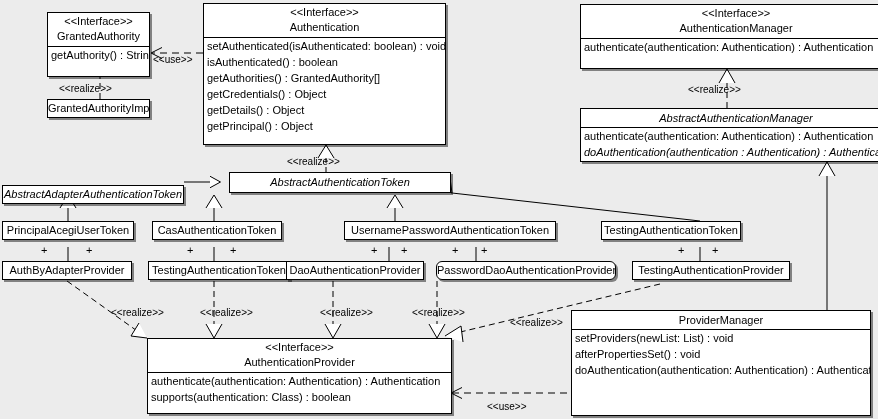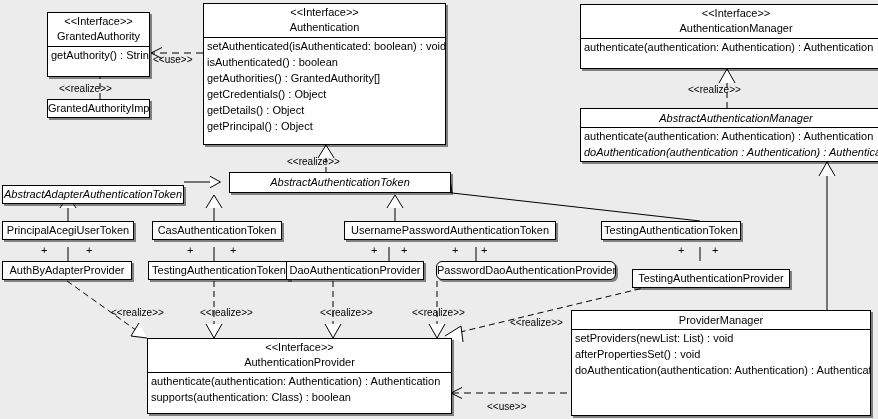--- a/index.html
+++ b/index.html
@@ -268,21 +268,21 @@
   <div class="plus" style="left:712px;top:245px;">+</div>
 
   <div class="simple-box" style="left:2px;top:261px;width:130px;height:19px;">AuthByAdapterProvider</div>
 
   <div class="simple-box" style="left:148px;top:261px;width:142px;height:19px;">TestingAuthenticationToken</div>
 
   <div class="simple-box" style="left:286px;top:261px;width:138px;height:19px;">DaoAuthenticationProvider</div>
 
   <div class="simple-box" style="left:436px;top:261px;width:180px;height:19px;border-radius:6px;">PasswordDaoAuthenticationProvider</div>
 
-  <div class="simple-box" style="left:632px;top:261px;width:158px;height:19px;margin-top:8px;">TestingAuthenticationProvider</div>
+  <div class="simple-box" style="left:632px;top:261px;width:158px;height:19px;">TestingAuthenticationProvider</div>
 
   <div class="uml-box" style="left:147px;top:338px;width:305px;height:76px;">
     <div class="uml-head">
       <span class="stereo">&lt;&lt;Interface&gt;&gt;</span>
       <span class="cname">AuthenticationProvider</span>
     </div>
     <div class="divider"></div>
     <div class="uml-ops">
       <div class="op">authenticate(authentication: Authentication) : Authentication</div>
       <div class="op">supports(authentication: Class) : boolean</div>

